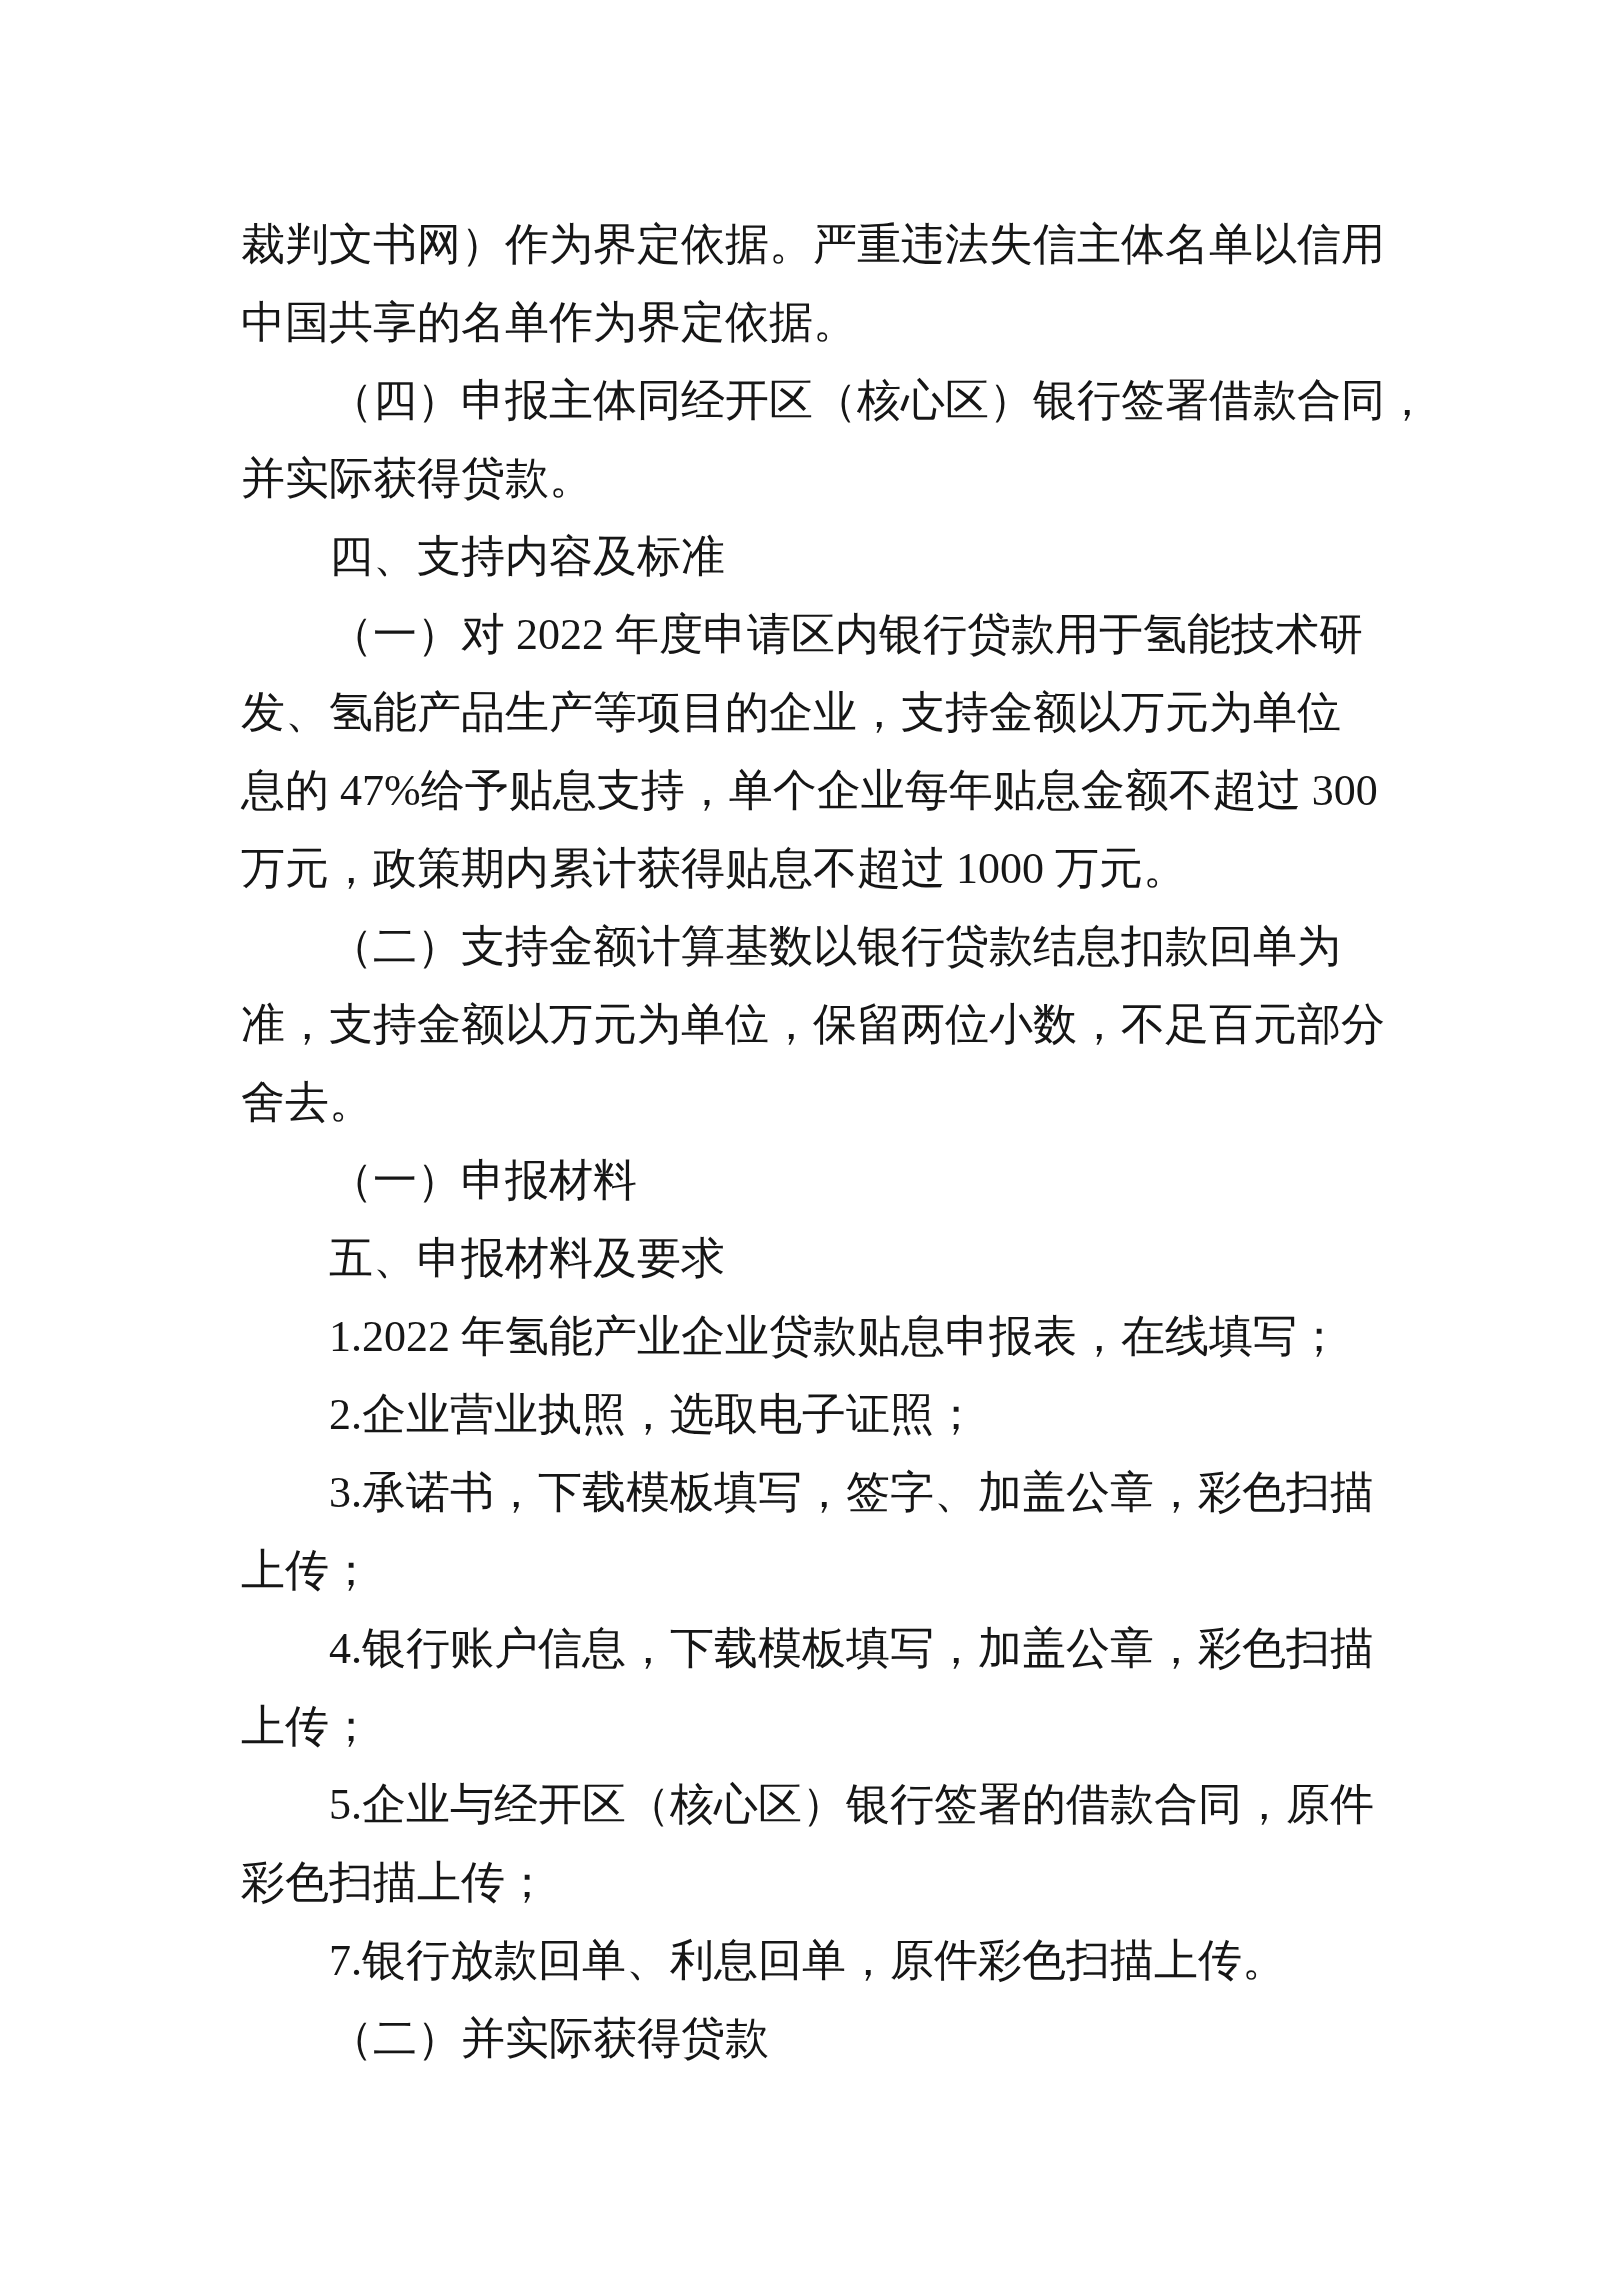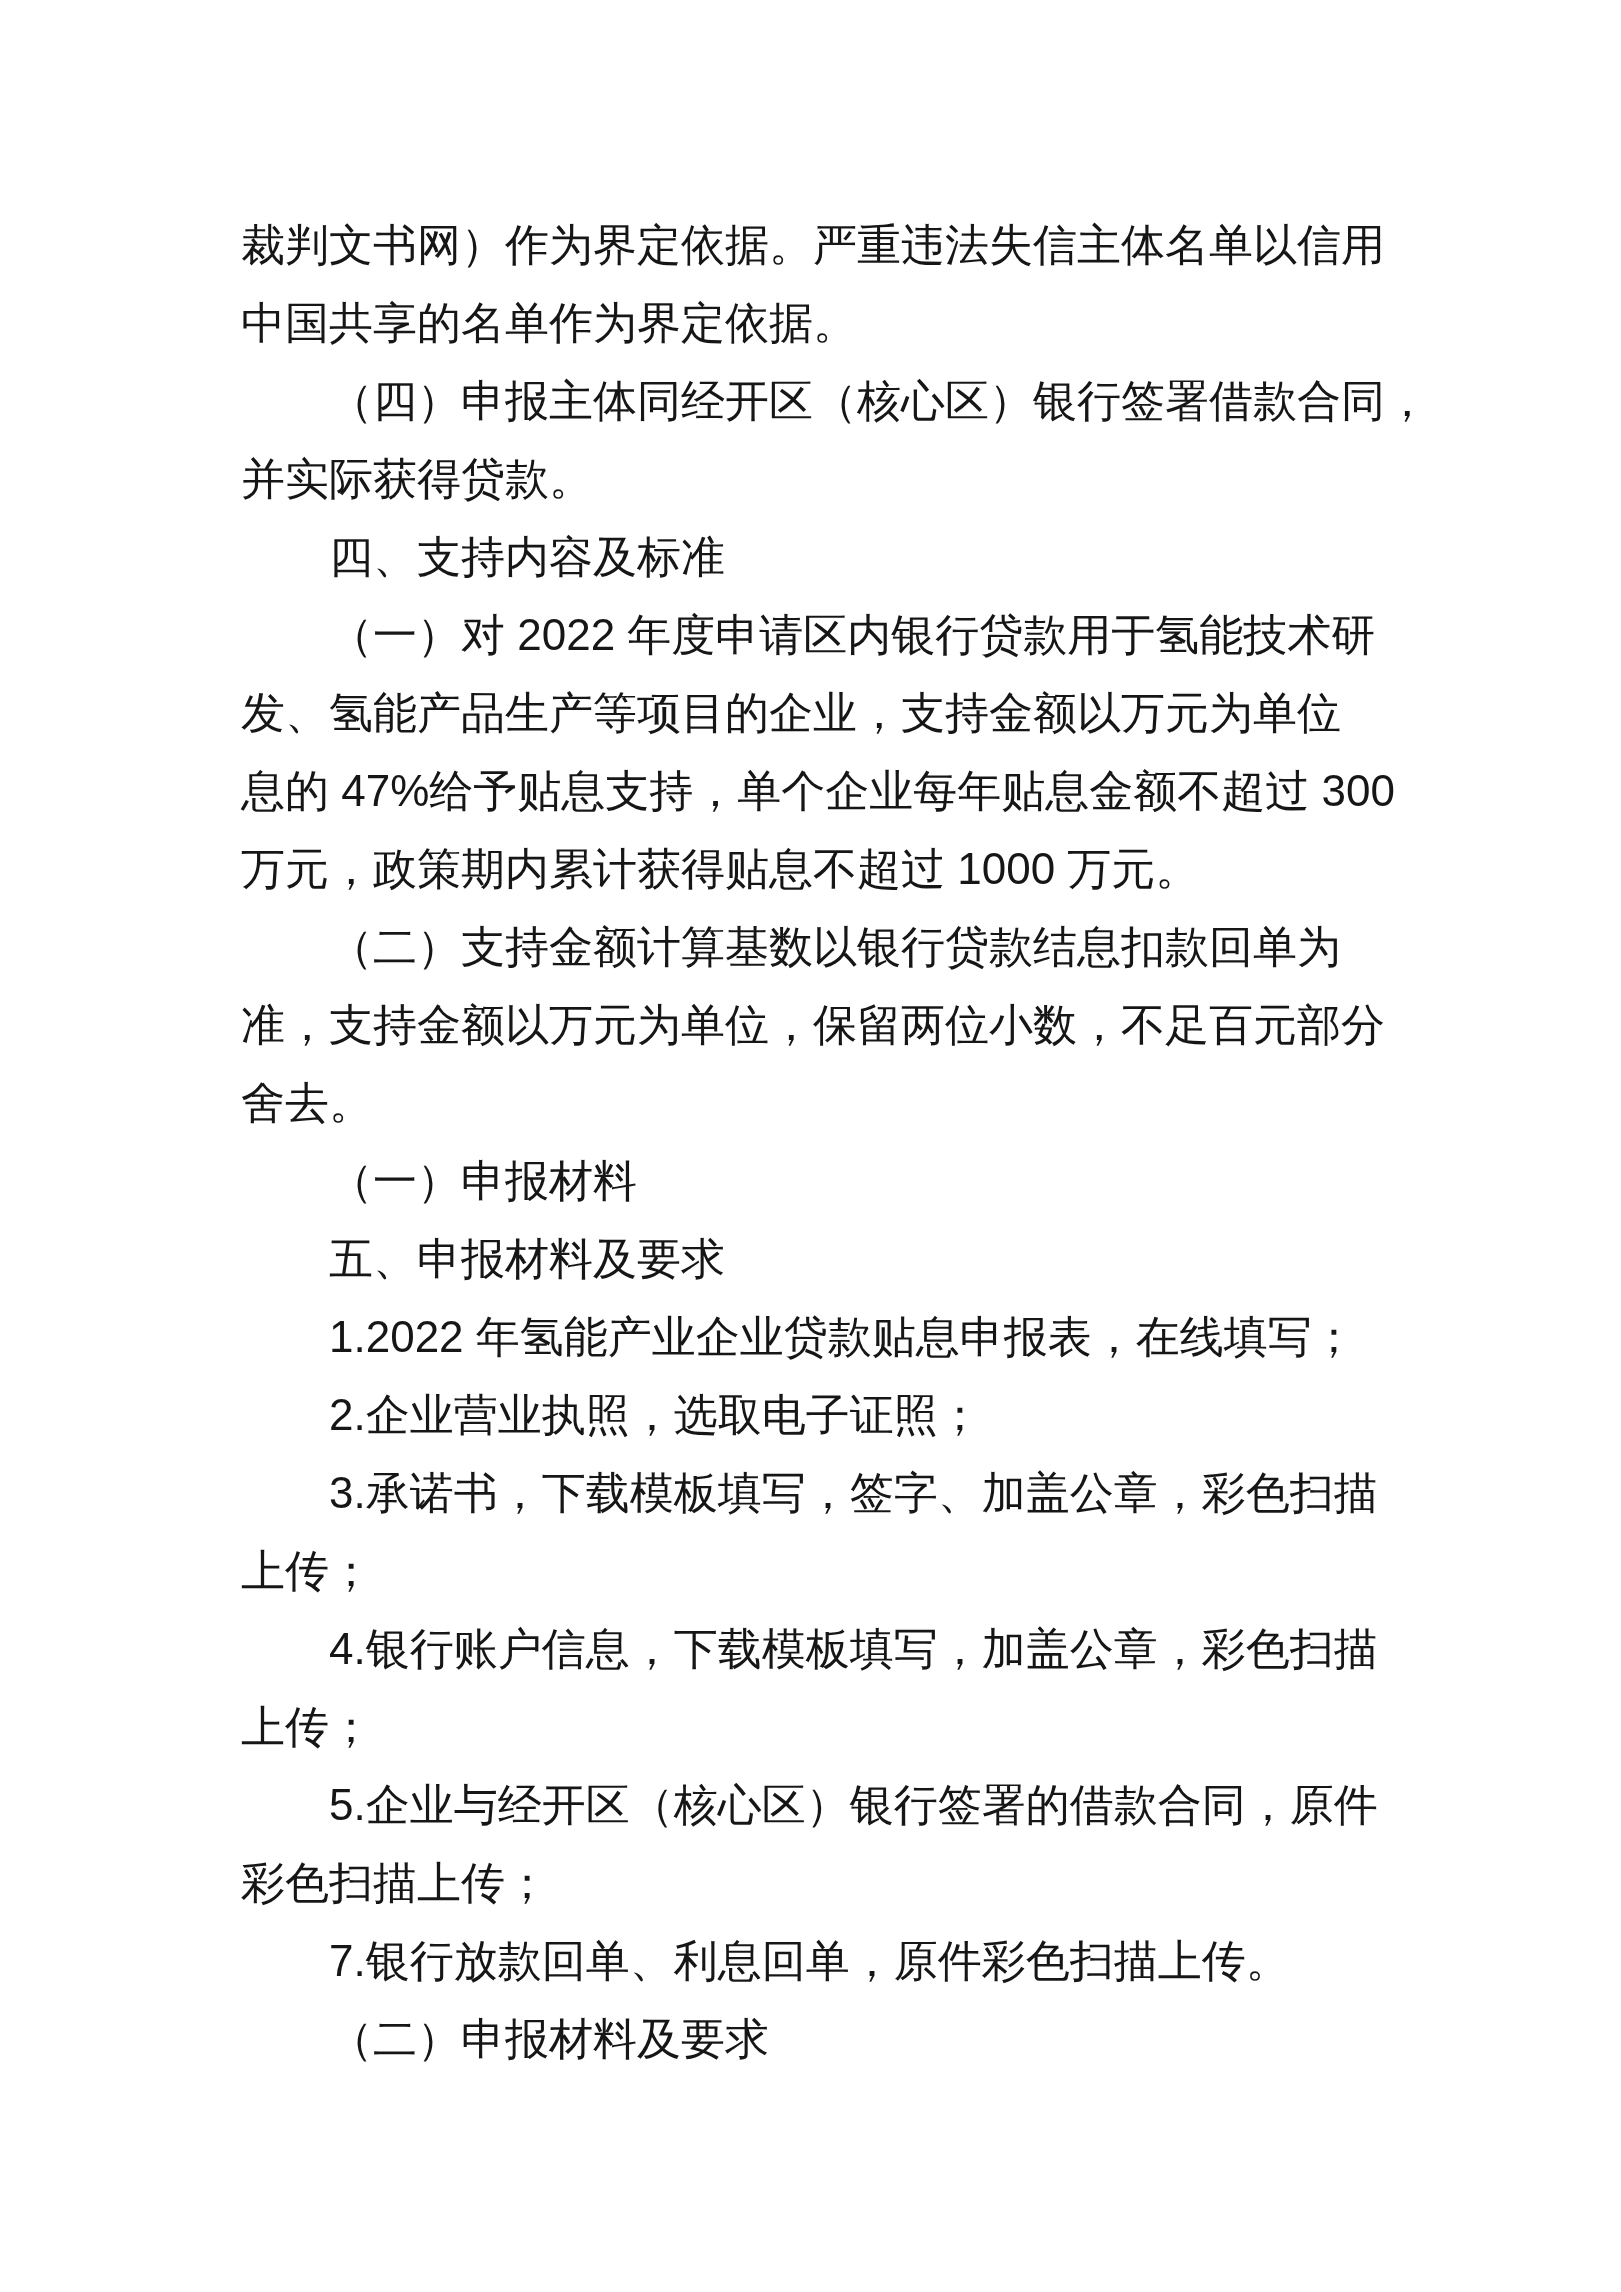--- a/index.html
+++ b/index.html
@@ -7,21 +7,21 @@
     padding: 0;
     background: #e8e8e8;
   }
   .page {
     position: relative;
     width: 1621px;
     height: 2293px;
     margin: 0 auto;
     background: #ffffff;
     overflow: hidden;
-    font-family: Liberation Sans, sans-serif;
+    font-family: Liberation Serif, serif;
   }
   .text-block {
     position: absolute;
     left: 241px;
     top: 206px;
     width: 1147px;
   }
   .line {
     font-size: 44px;
     line-height: 78px;
@@ -82,17 +82,17 @@
         <div class="line">上传；</div>
       </div>
       <div>
         <div class="line indent">5.企业与经开区（核心区）银行签署的借款合同，原件</div>
         <div class="line">彩色扫描上传；</div>
       </div>
       <div>
         <div class="line indent">7.银行放款回单、利息回单，原件彩色扫描上传。</div>
       </div>
       <div>
-        <div class="line indent">（二）申报材料及要求</div>
+        <div class="line indent">（二）并实际获得贷款</div>
       </div>
     </div>
 </div>
 
 
 </body></html>

